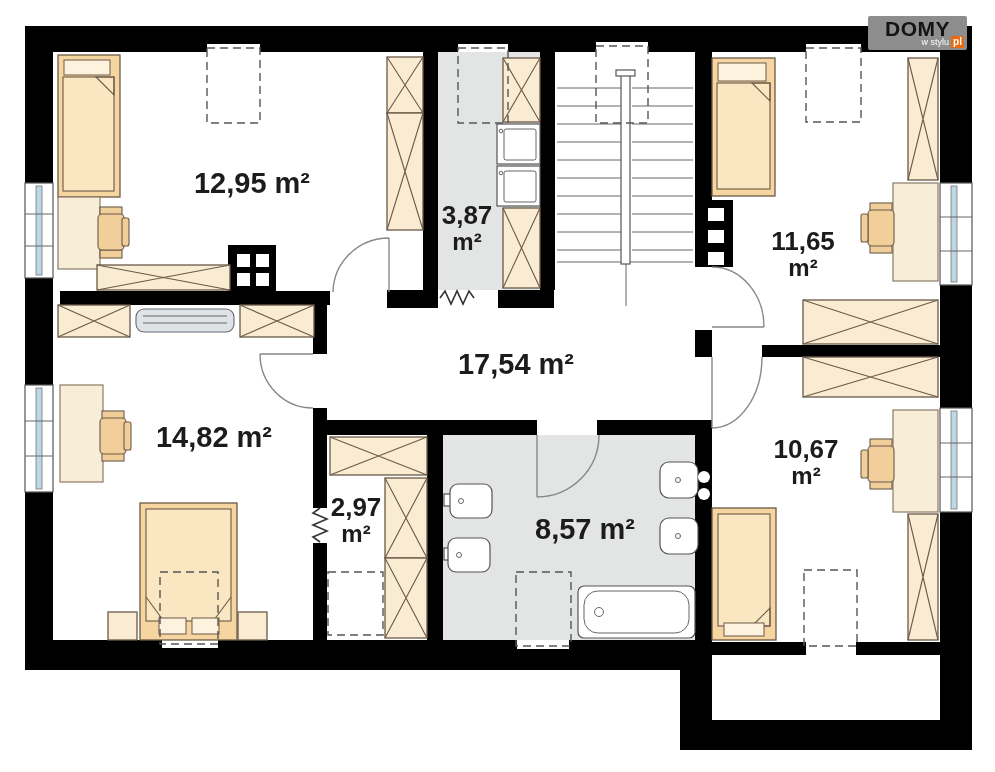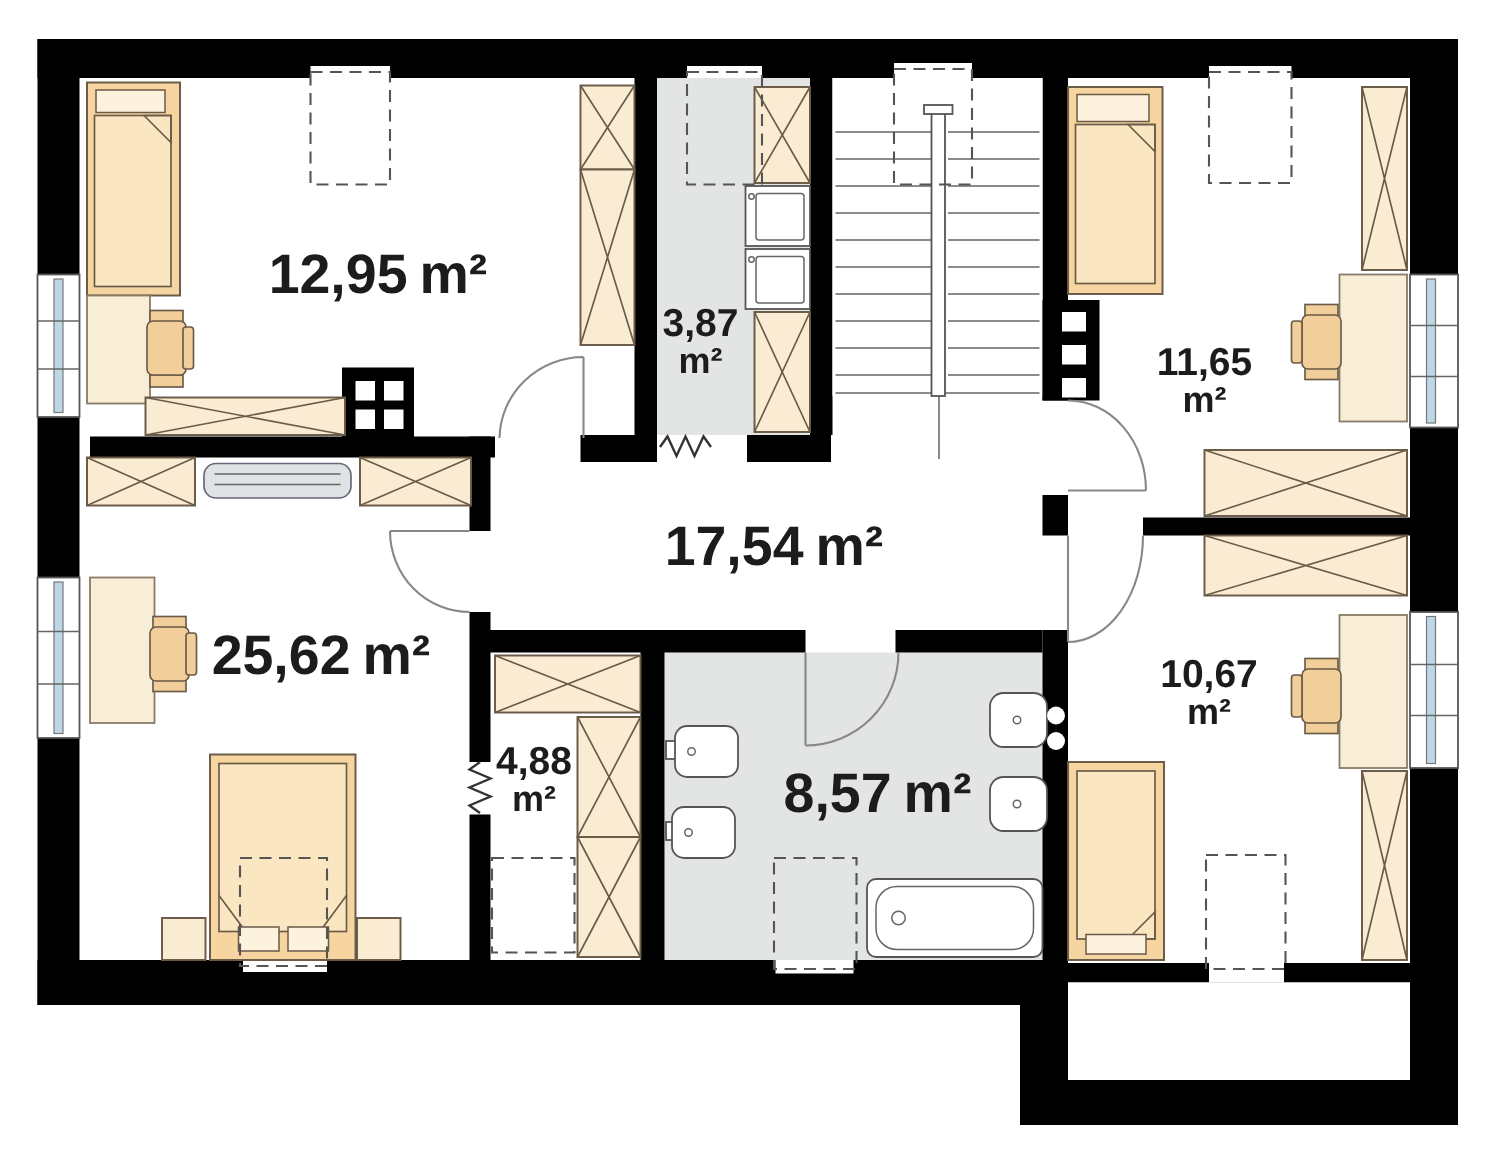--- a/index.html
+++ b/index.html
@@ -23,21 +23,21 @@
   .ln  {stroke:#666;stroke-width:1;fill:none;}
   .dr  {stroke:#888;stroke-width:1.4;fill:none;}
   .dash{stroke:#555;stroke-width:1.4;fill:none;stroke-dasharray:8 5;}
   .glass{fill:var(--window-glass,#bdd7e7);stroke:#777;stroke-width:.8;}
   .zz  {stroke:#333;stroke-width:1.6;fill:none;}
   .gr2 {fill:#dfe3e6;stroke:#667;stroke-width:1.1;}
   
   .label{
     position:absolute;transform:translate(-50%,-50%);
     font-weight:bold;color:var(--label-color,#1c1c1c);
-    white-space:nowrap;text-align:center;font-size:37px;line-height:1;
+    white-space:nowrap;text-align:center;font-size:29px;line-height:1;
   }
   .label .u{margin-left:8px;}
   .label.stacked{font-size:26px;line-height:1.05;}
   .label.stacked .u{display:block;margin-left:0;font-size:24px;}
   
   .logo{
     position:absolute;left:868px;top:16px;width:99px;height:34px;
     background:var(--brand-gray,#8d8d8d);border-radius:2px;cursor:pointer;
   }
   .logo-brand{
@@ -334,26 +334,33 @@
   <div class="label stacked" style="left:467px;top:228px">
     <span>3,87</span><span class="u">m²</span>
   </div>
   <div class="label stacked" style="left:803px;top:254px">
     <span>11,65</span><span class="u">m²</span>
   </div>
   <div class="label" style="left:516px;top:364px">
     <span>17,54</span><span class="u">m²</span>
   </div>
   <div class="label" style="left:214px;top:437px">
-    <span>25,62</span><span class="u">m²</span>
+    <span>14,82</span><span class="u">m²</span>
   </div>
   <div class="label stacked" style="left:356px;top:520px">
-    <span>4,88</span><span class="u">m²</span>
+    <span>2,97</span><span class="u">m²</span>
   </div>
   <div class="label" style="left:585px;top:529px">
     <span>8,57</span><span class="u">m²</span>
   </div>
   <div class="label stacked" style="left:806px;top:462px">
     <span>10,67</span><span class="u">m²</span>
   </div>
 
+  <div class="logo">
+    <div class="logo-brand">DOMY</div>
+    <div class="logo-sub">
+      <span>w stylu</span>
+      <span class="pl">pl</span>
+    </div>
+  </div>
 
 </div>
 
 </body></html>

